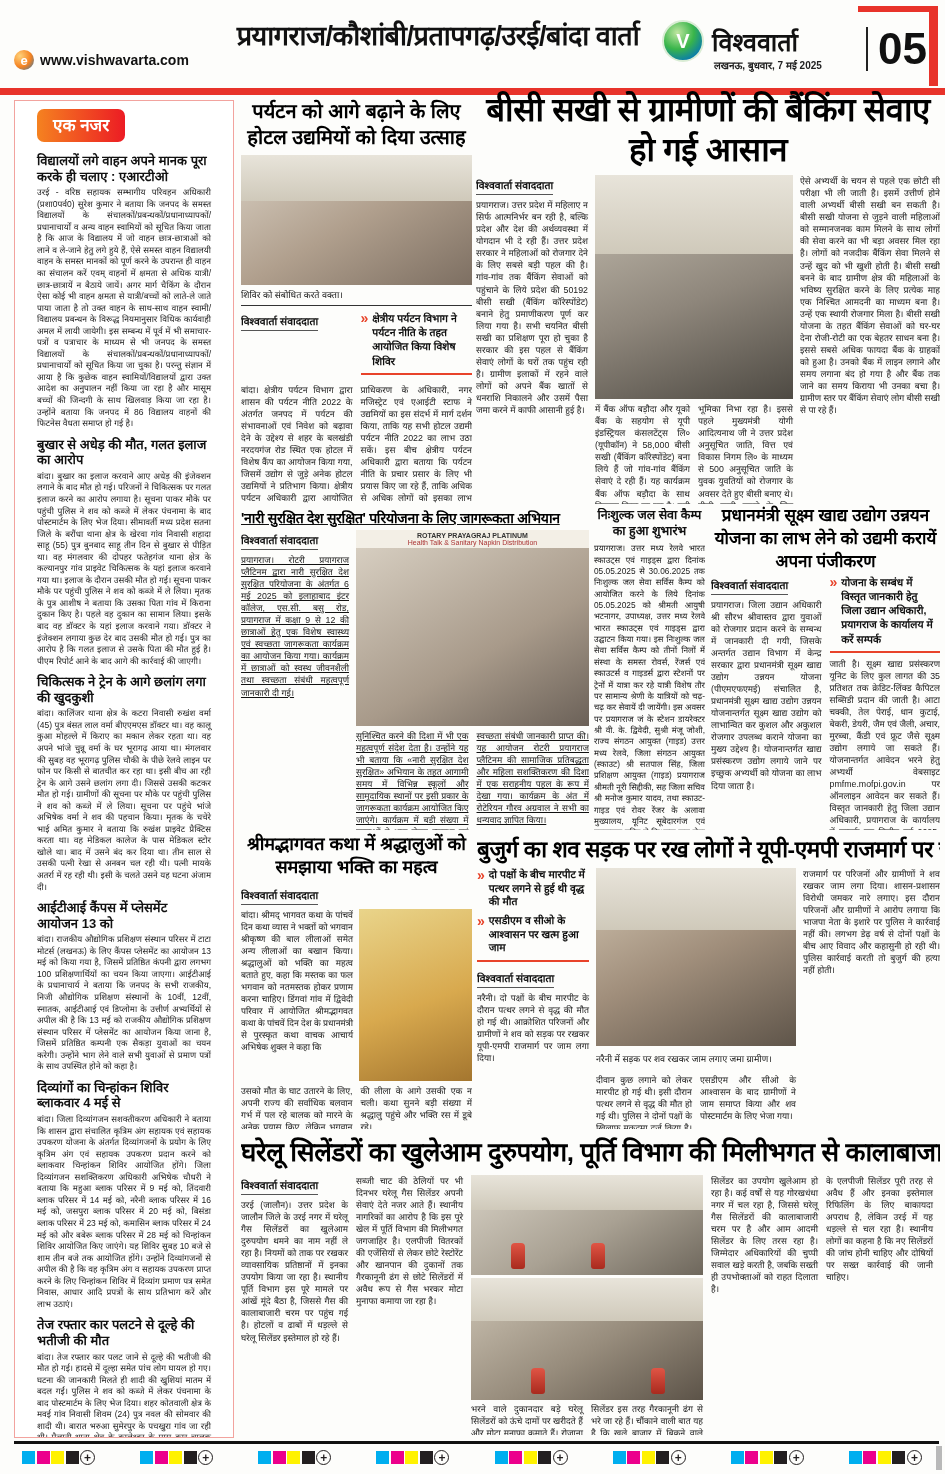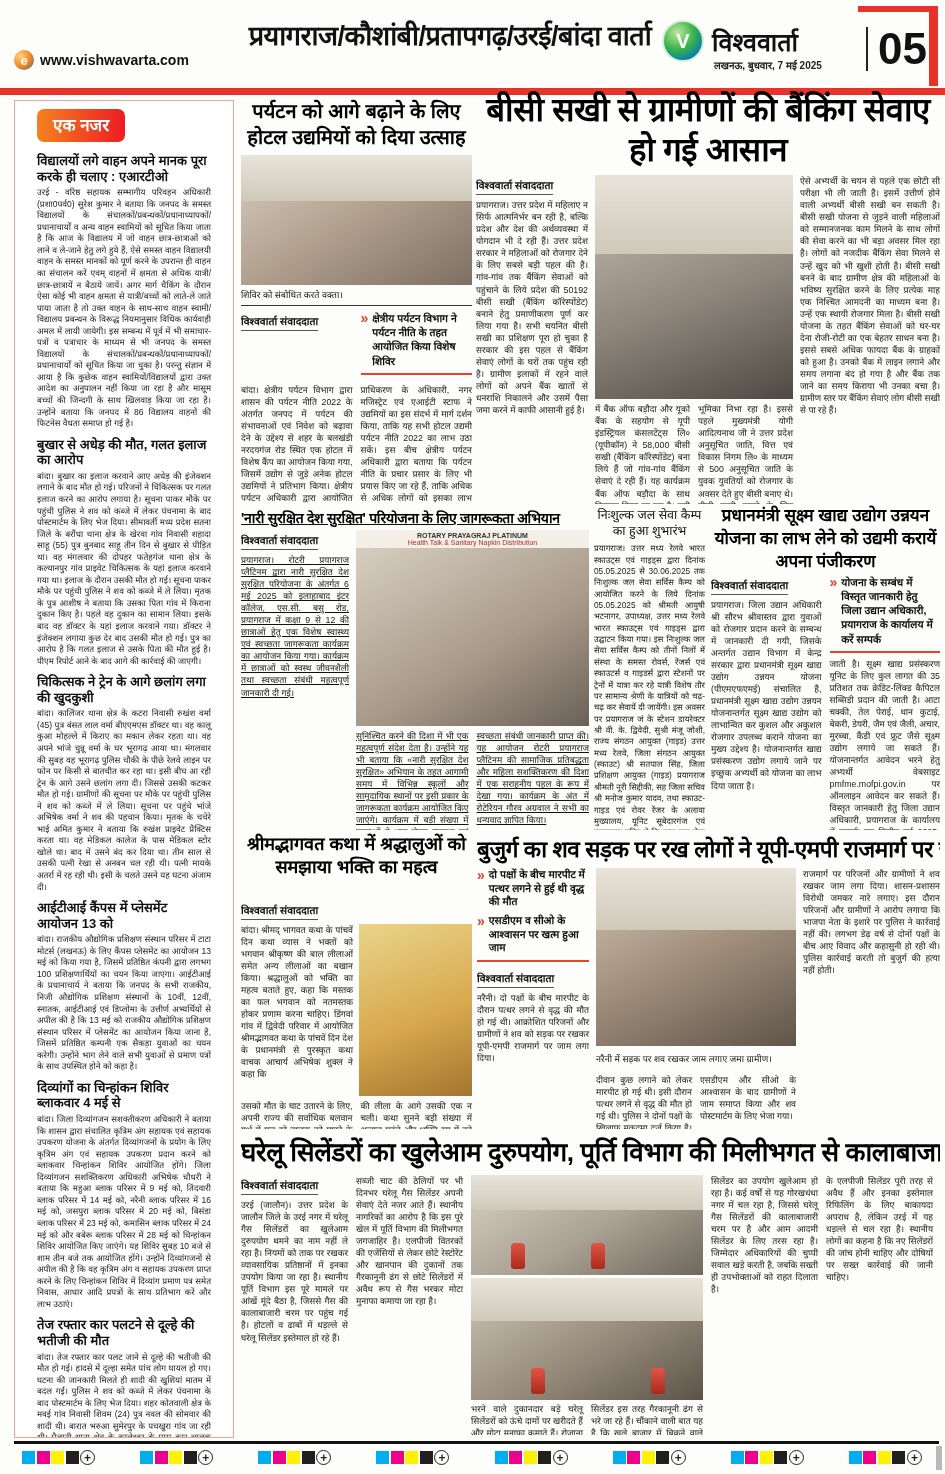--- a/index.html
+++ b/index.html
@@ -1,20 +1,20 @@
 <!DOCTYPE html>
 <html><head>
 <meta charset="utf-8">
 <style>
   html,body{margin:0;padding:0;}
   body{width:945px;height:1474px;position:relative;background:#fdfdfb;
        font-family:"Liberation Sans","DejaVu Sans",sans-serif;color:#111;overflow:hidden;}
   .abs{position:absolute;box-sizing:border-box;}
   
-  .region-line{left:190px;top:16px;width:520px;text-align:center;font-size:27px;font-weight:bold;letter-spacing:-0.5px;}
+  .region-line{left:178px;top:16px;width:520px;text-align:center;font-size:27px;font-weight:bold;letter-spacing:-0.5px;}
   .site{left:14px;top:50px;display:flex;align-items:center;gap:6px;font-weight:bold;font-size:14px;}
   .site-icon{width:20px;height:20px;border-radius:50%;background:radial-gradient(circle at 30% 30%,#ffd27a,#f58220 55%,#1b75bb);color:#fff;font-size:13px;font-weight:bold;display:flex;align-items:center;justify-content:center;}
   .logo{left:662px;top:20px;width:42px;height:42px;border-radius:50%;background:radial-gradient(circle at 35% 28%,#bfe6a0,#39b54a 45%,#0072bc 85%);color:#fff;font-weight:bold;font-size:20px;display:flex;align-items:center;justify-content:center;border:2px solid #d9ecd4;}
   .brand{left:712px;top:24px;font-size:25px;font-weight:bold;}
   .dateline{left:714px;top:58px;font-size:10px;font-weight:bold;color:#222;}
   .pagebox{left:858px;top:6px;width:80px;height:80px;border-top:6px solid #e8332a;border-right:9px solid #e8332a;display:flex;align-items:center;}
   .pagenum{border-left:2px solid #222;margin-left:8px;padding-left:10px;font-size:44px;font-weight:bold;line-height:1;}
   .redrule{left:0;top:88px;width:945px;height:7px;background:#e8332a;}
   
   .ekbox{left:14px;top:100px;width:220px;height:1338px;border:1.5px solid #f2a39e;padding:6px 22px;overflow:hidden;background:#fff;}
@@ -48,30 +48,30 @@
   
   .nari{left:241px;top:508px;width:348px;height:322px;overflow:hidden;text-decoration:underline;}
   .nari h2{font-size:14px;white-space:nowrap;overflow:hidden;letter-spacing:-0.3px;margin-bottom:3px;}
   .nari .row{display:flex;gap:7px;}
   .nari .colL{width:108px;}
   .nari .colR{flex:1;}
   .nari .ph{height:196px;margin-bottom:4px;background:linear-gradient(150deg,#dbd3c6,#a89a8a 60%,#6b6158);}
   .banner{position:absolute;left:0;top:0;right:0;background:#f3efe6;font-size:7px;font-weight:bold;text-align:center;color:#333;padding:2px 0;}
   .banner .b2{display:block;font-weight:normal;color:#a33;}
   .jal{left:594px;top:508px;width:111px;height:322px;overflow:hidden;}
-  .jal h3{font-size:12.5px;text-align:center;line-height:1.25;margin:0 0 4px;font-weight:normal;}
+  .jal h3{font-size:12.5px;text-align:center;line-height:1.25;margin:0 0 4px;font-weight:bold;}
   .jal p{font-size:8.3px;}
   .pm{left:711px;top:505px;width:229px;height:325px;overflow:hidden;}
   .pm h2{font-size:17px;text-align:center;line-height:1.35;margin-bottom:1px;}
   .pm .row{display:flex;gap:8px;}
   .pm .row>div{flex:1;}
   
   .bhag{left:241px;top:833px;width:231px;height:296px;overflow:hidden;}
-  .bhag h2{font-size:18px;text-align:center;line-height:1.3;margin-bottom:20px;}
-  .bhag .row{display:flex;gap:6px;}
+  .bhag h2{font-size:18px;text-align:center;line-height:1.3;margin-bottom:5px;}
+  .bhag .row{display:flex;gap:6px;font-family:Liberation Serif, serif;}
   .bhag .colL{width:112px;}
   .bhag .ph{flex:1;height:172px;background:linear-gradient(160deg,#e9d48a,#d8a94e 55%,#a4762f);}
   .jam{left:477px;top:833px;width:463px;height:296px;overflow:hidden;}
   .jam h2{font-size:22.5px;white-space:nowrap;overflow:hidden;letter-spacing:-0.4px;margin-bottom:4px;}
   .jam .row{display:flex;gap:7px;}
   .jam .colL{width:112px;}
   .jam .colC{width:200px;}
   .jam .colR{flex:1;}
   .jam .bullet{display:flex;gap:4px;font-weight:bold;font-size:10.5px;line-height:1.3;margin-bottom:5px;}
   .jam .bullet .arr{color:#e8432a;font-size:14px;line-height:1;}

